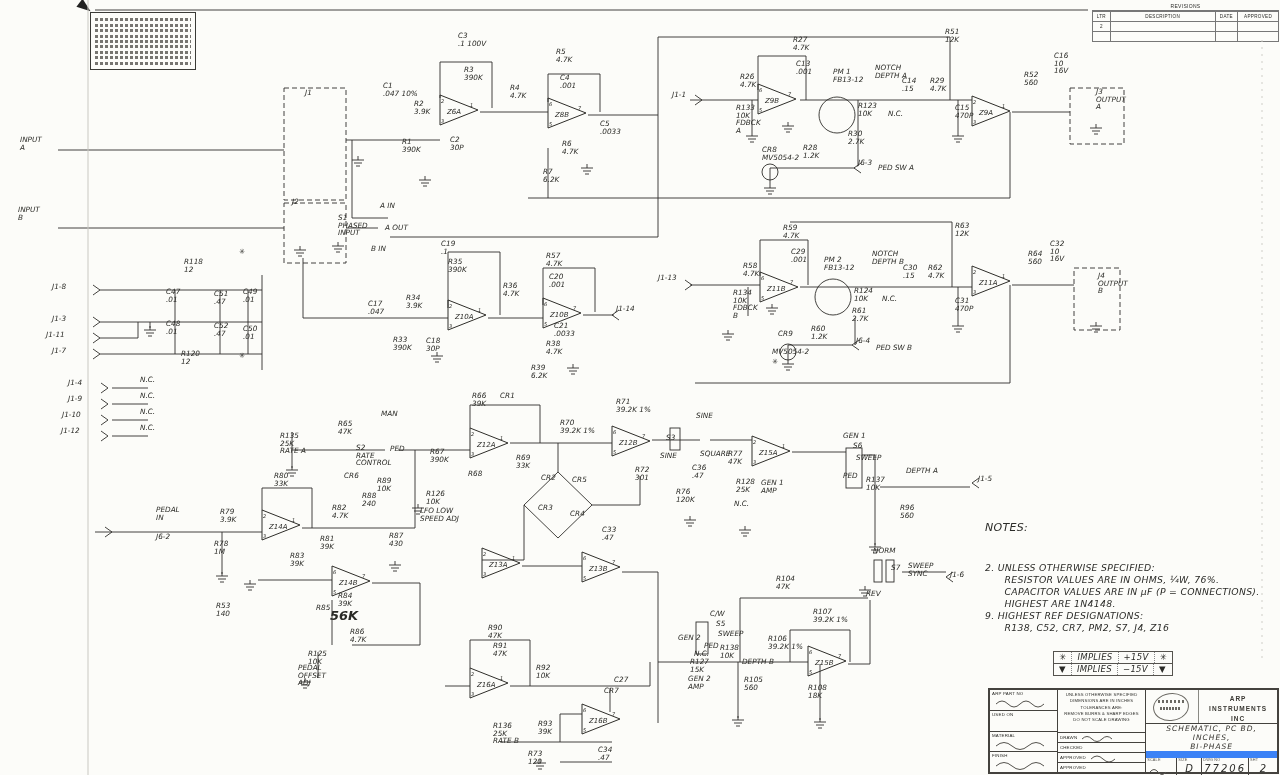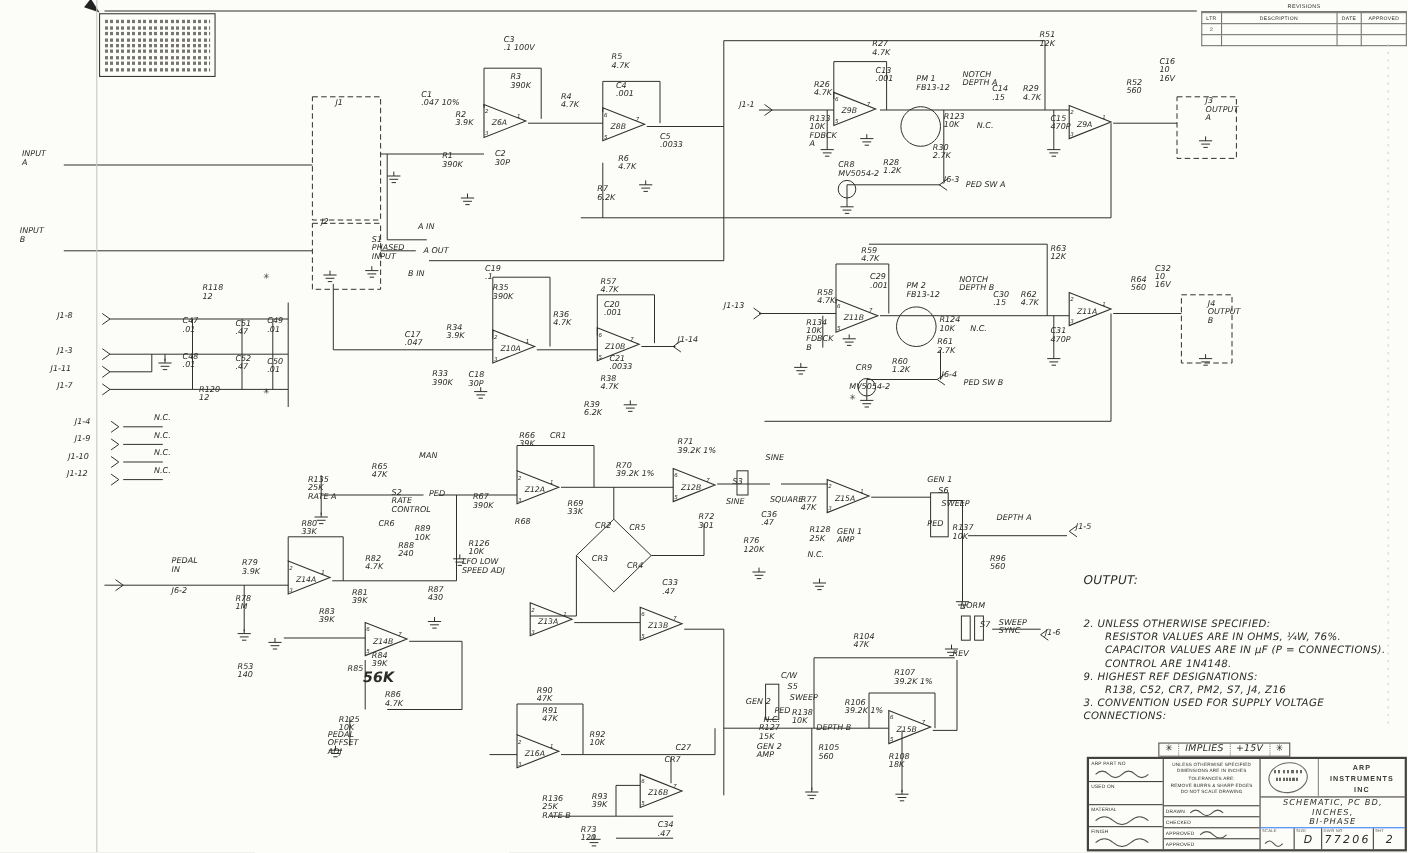--- a/index.html
+++ b/index.html
@@ -43,21 +43,21 @@
   .tb .srow{flex:1;border-bottom:1px solid #44423e;padding:0 2px;display:flex;align-items:center;gap:3px;}
   .tb .srow:last-child{border-bottom:none;}
   .tb .c3{flex:1;display:flex;flex-direction:column;}
   .tb .c3-top{height:34px;border-bottom:1px solid #44423e;display:flex;}
   .stamp{width:52px;border-right:1px solid #8a8a84;position:relative;}
   .stamp .ring{position:absolute;left:7px;top:3px;width:34px;height:26px;border:1.5px solid #6b6963;
         border-radius:50%;transform:rotate(-8deg);}
   .stamp .scr{position:absolute;left:12px;top:10px;width:26px;height:3px;background:repeating-linear-gradient(90deg,#6b6963 0 2px,transparent 2px 4px);}
   .stamp .scr2{position:absolute;left:14px;top:17px;width:20px;height:3px;background:repeating-linear-gradient(90deg,#6b6963 0 2px,transparent 2px 3px);}
   .company{flex:1;text-align:center;padding-top:4px;font-size:6.5px;letter-spacing:1px;line-height:1.5;font-weight:bold;color:#3a3833;}
-  .tb .ttl{height:26px;border-bottom:1px solid #3b82f6;text-align:center;font-size:7.5px;font-style:italic;
+  .tb .ttl{height:26px;border-bottom:7px solid #3b82f6;text-align:center;font-size:7.5px;font-style:italic;
            font-family:"DejaVu Sans",sans-serif;letter-spacing:1px;line-height:1.15;padding-top:1px;color:#35332e;}
   .tb .bot{flex:1;display:flex;}
   .tb .bot >div{border-right:1px solid #44423e;position:relative;padding:1px 2px;}
   .tb .bot >div:last-child{border-right:none;}
   .tb .cap{position:absolute;left:1px;top:0;font-size:3.8px;color:#55534e;}
   .tb .val{display:block;text-align:center;margin-top:4px;font-size:10px;font-style:italic;font-family:"DejaVu Sans",sans-serif;}
   .tb .dwgval{letter-spacing:2px;font-style:italic;}
   .sig{stroke:#55534e;fill:none;stroke-width:1;}
   .edge-line{position:absolute;left:0;top:0;width:1280px;height:775px;pointer-events:none;}
 </style>
@@ -664,22 +664,22 @@
             <td></td>
             <td></td>
             <td></td>
             <td></td>
           </tr>
         </tbody>
     </table>
   </div>
 
   <div class="notes">
-    <div class="nt">OUTPUT:</div>
-    <div id="notes-lines"><div>2. UNLESS OTHERWISE SPECIFIED:</div><div>      RESISTOR VALUES ARE IN OHMS, ¼W, 76%.</div><div>      CAPACITOR VALUES ARE IN μF (P = CONNECTIONS).</div><div>      CONTROL ARE 1N4148.</div><div>9. HIGHEST REF DESIGNATIONS:</div><div>      R138, C52, CR7, PM2, S7, J4, Z16</div><div>3. CONVENTION USED FOR SUPPLY VOLTAGE CONNECTIONS:</div></div>
+    <div class="nt">NOTES:</div>
+    <div id="notes-lines"><div>2. UNLESS OTHERWISE SPECIFIED:</div><div>      RESISTOR VALUES ARE IN OHMS, ¼W, 76%.</div><div>      CAPACITOR VALUES ARE IN μF (P = CONNECTIONS).</div><div>      HIGHEST ARE 1N4148.</div><div>9. HIGHEST REF DESIGNATIONS:</div><div>      R138, C52, CR7, PM2, S7, J4, Z16</div></div>
     <div class="supply" id="supply-table"><div class="row"><span>✳</span><span>IMPLIES</span><span>+15V</span><span>✳</span></div><div class="row"><span>▼</span><span>IMPLIES</span><span>−15V</span><span>▼</span></div></div>
   </div>
 
   <div class="tb">
     <div class="c1">
       <div>
         <span>ARP PART NO</span>
         <svg class="sig" width="60" height="10" style="position:absolute;left:4px;top:8px">
             <path d="M2 6 q6 -6 12 0 t12 0 t12 0 t12 0" class="sig"></path>
           </svg>

